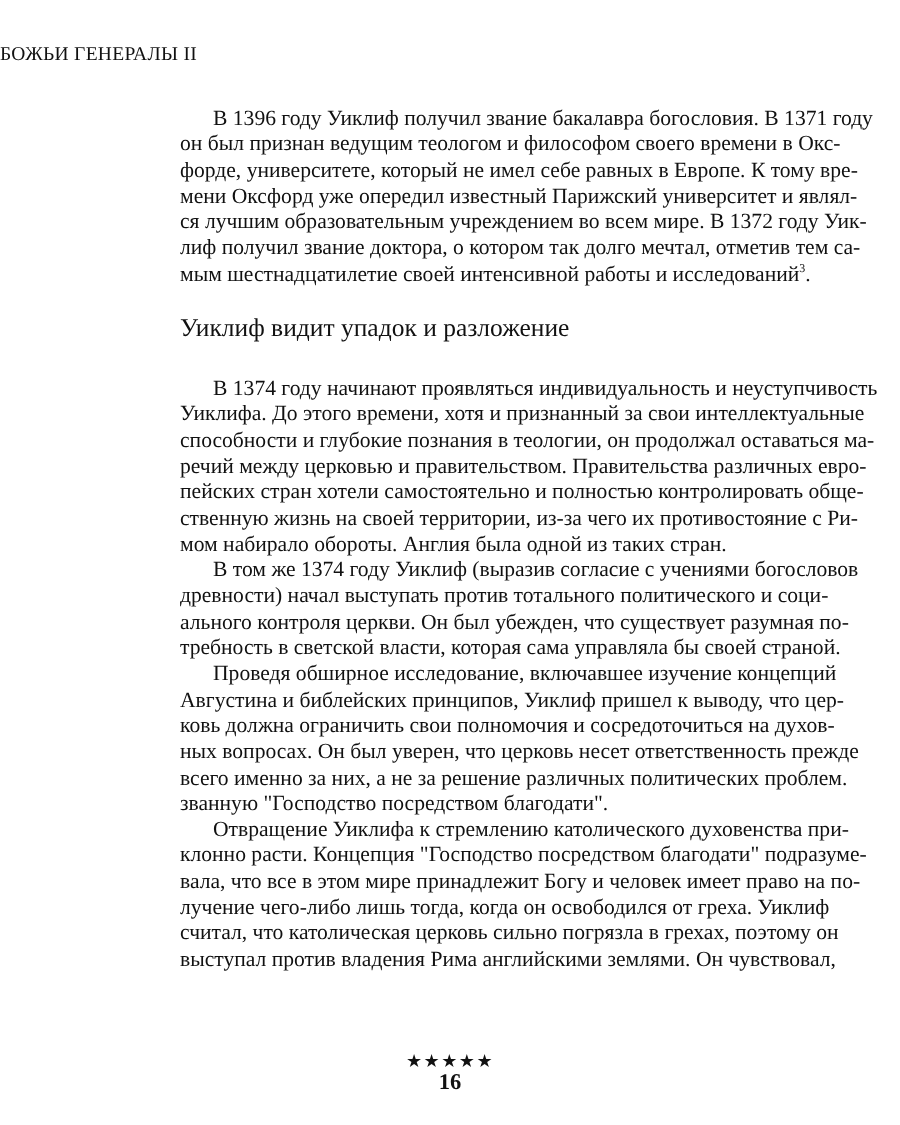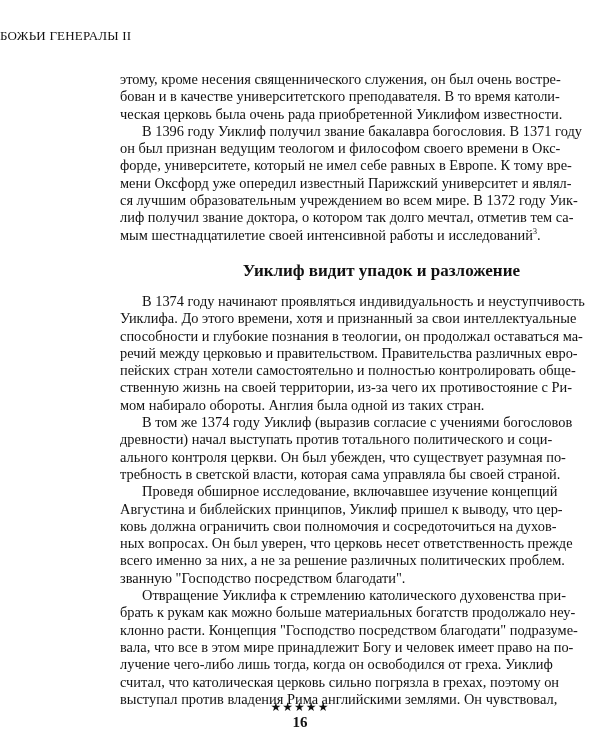--- a/index.html
+++ b/index.html
@@ -41,25 +41,25 @@
       height: 17.3px;
     }
     .line.last {
       text-align-last: left;
     }
     .line.indent {
       padding-left: 22px;
     }
     .heading {
       display: block;
-      text-align: right;
-      font-weight: bold;
+      text-align: left;
+      font-weight: normal;
       font-size: 17px;
       line-height: 20px;
-      margin: 17px 0 12px 0;
+      margin: 17px 0 22px 0;
     }
     sup.fn {
       font-size: 8px;
       vertical-align: super;
       line-height: 0;
     }
     .footer {
       position: absolute;
       top: 700px;
       left: 0;
@@ -77,25 +77,20 @@
       line-height: 16px;
     }
   </style>
 </head>
 <body>
 
 <div class="running-head">БОЖЬИ ГЕНЕРАЛЫ II</div>
 
 <div class="text-block">
 
-  <div>
-    <span class="line">этому, кроме несения священнического служения, он был очень востре-</span>
-    <span class="line">бован и в качестве университетского преподавателя. В то время католи-</span>
-    <span class="line last">ческая церковь была очень рада приобретенной Уиклифом известности.</span>
-  </div>
 
   <div>
     <span class="line indent">В 1396 году Уиклиф получил звание бакалавра богословия. В 1371 году</span>
     <span class="line">он был признан ведущим теологом и философом своего времени в Окс-</span>
     <span class="line">форде, университете, который не имел себе равных в Европе. К тому вре-</span>
     <span class="line">мени Оксфорд уже опередил известный Парижский университет и являл-</span>
     <span class="line">ся лучшим образовательным учреждением во всем мире. В 1372 году Уик-</span>
     <span class="line">лиф получил звание доктора, о котором так долго мечтал, отметив тем са-</span>
     <span class="line last"><span>мым шестнадцатилетие своей интенсивной работы и исследований</span><sup class="fn">3</sup><span>.</span></span>
   </div>
@@ -123,21 +118,20 @@
     <span class="line indent">Проведя обширное исследование, включавшее изучение концепций</span>
     <span class="line">Августина и библейских принципов, Уиклиф пришел к выводу, что цер-</span>
     <span class="line">ковь должна ограничить свои полномочия и сосредоточиться на духов-</span>
     <span class="line">ных вопросах. Он был уверен, что церковь несет ответственность прежде</span>
     <span class="line">всего именно за них, а не за решение различных политических проблем.</span>
     <span class="line last">званную "Господство посредством благодати".</span>
   </div>
 
   <div>
     <span class="line indent">Отвращение Уиклифа к стремлению католического духовенства при-</span>
-    <span class="line">брать к рукам как можно больше материальных богатств продолжало неу-</span>
     <span class="line">клонно расти. Концепция "Господство посредством благодати" подразуме-</span>
     <span class="line">вала, что все в этом мире принадлежит Богу и человек имеет право на по-</span>
     <span class="line">лучение чего-либо лишь тогда, когда он освободился от греха. Уиклиф</span>
     <span class="line">считал, что католическая церковь сильно погрязла в грехах, поэтому он</span>
     <span class="line">выступал против владения Рима английскими землями. Он чувствовал,</span>
   </div>
 </div>
 
 <div class="footer">
   <div class="stars">★★★★★</div>

